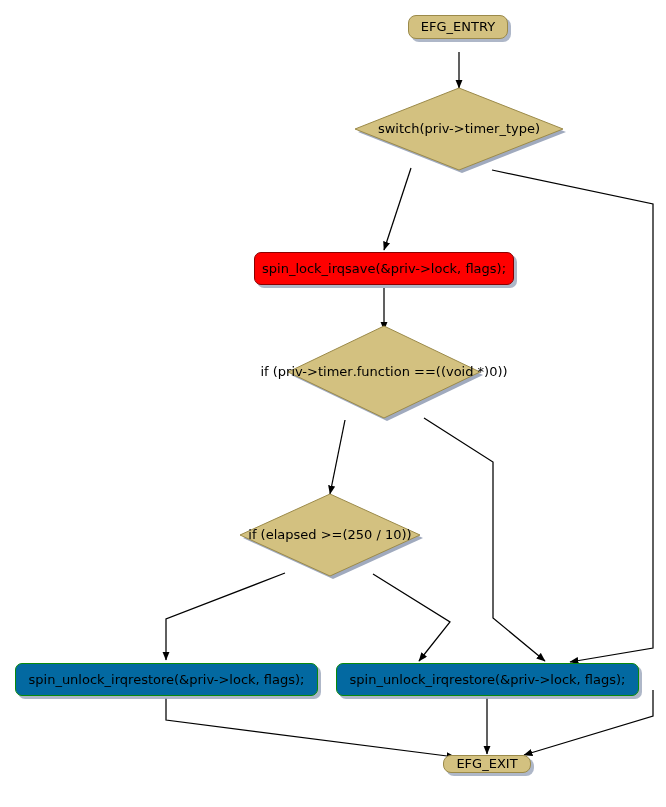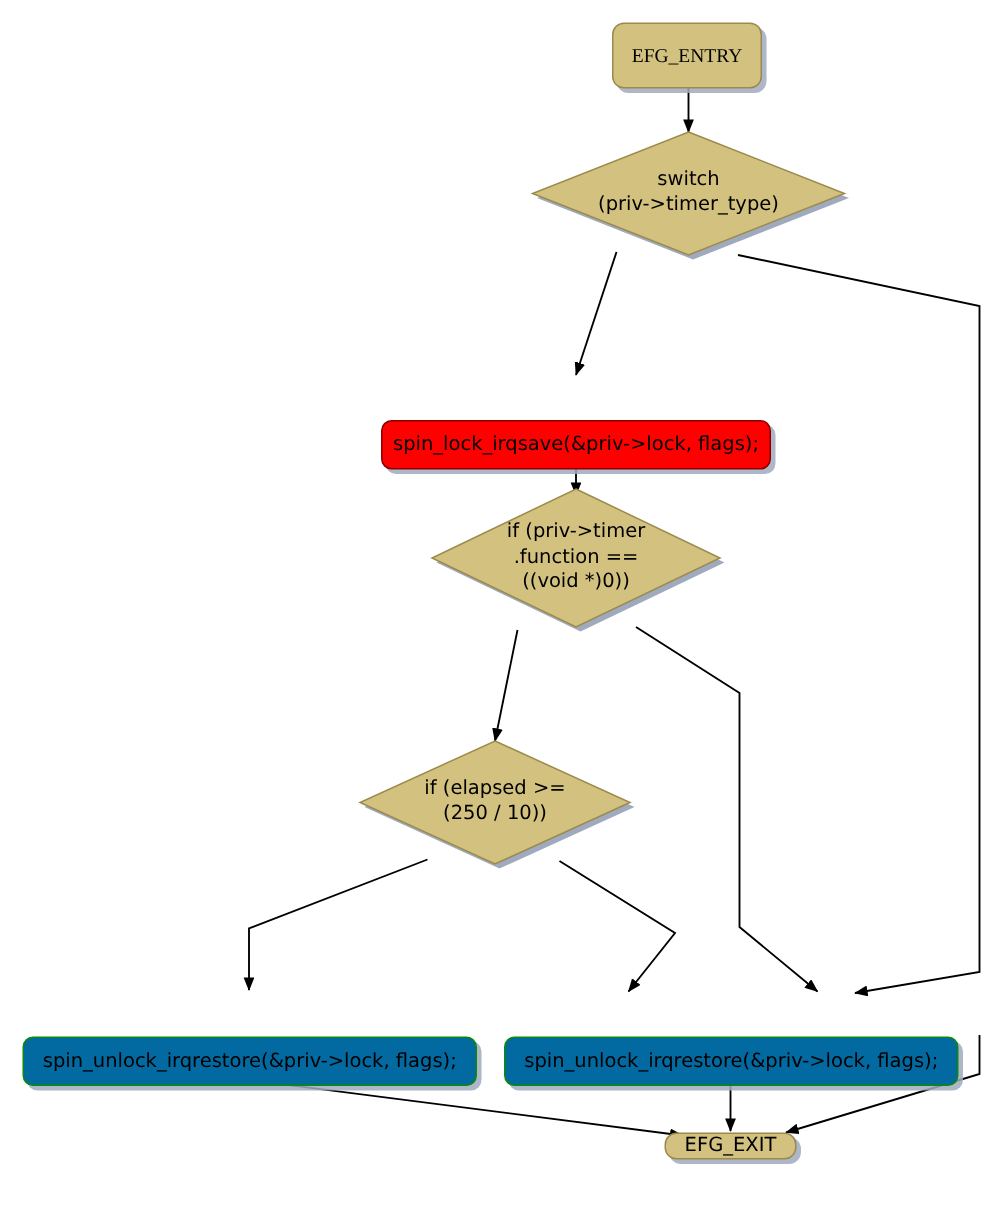--- a/index.html
+++ b/index.html
@@ -12,29 +12,29 @@
         justify-content:center;text-align:center;color:#000000;line-height:1.18;
         white-space:nowrap;}
 
   
   .term{border:1px solid #9b8a4a;border-radius:8px;background:#d3c180;
         font-size:13px;padding:5px 9px;
         box-shadow:3px 3px 0 0 rgba(160,170,190,0.85);}
 
   
   .stmt{border-radius:7px;font-size:13px;padding:5px 10px;
-        box-shadow:3px 3px 0 0 rgba(160,170,190,0.85);margin-top:28px;}
+        box-shadow:3px 3px 0 0 rgba(160,170,190,0.85);}
   .stmt.red{background:#fe0000;border:1px solid #8a0000;}
   .stmt.green{background:#0369a1;border:1px solid #0a8a0a;}
 
   
   .diamond{position:absolute;}
   .diamond svg{position:absolute;left:0;top:0;overflow:visible;}
   .diamond .dtext{position:absolute;left:0;top:0;width:100%;height:100%;
-        display:flex;flex-direction:column;align-items:center;justify-content:center;
+        display:flex;flex-direction:row;align-items:center;justify-content:center;
         font-size:13px;color:#000;line-height:1.30;white-space:nowrap;}
 </style>
 </head>
 <body>
 
 <div id="canvas">
 
   <svg id="edges" viewBox="0 0 666 807" width="666" height="807">
     <defs>
       <marker id="ah" markerWidth="10" markerHeight="10" refX="8.4" refY="3.6" orient="auto" markerUnits="userSpaceOnUse">
@@ -60,21 +60,21 @@
       <path d="M373,574 L450,622 L419,661"></path>
 
       <path d="M166,698 L166,720 L455,757"></path>
 
       <path d="M487,698 L487,754"></path>
 
       <path d="M653,690 L653,716 L524,755"></path>
     </g>
   </svg>
 
-  <div class="node term" style="left:408px;top:15px;width:100px;height:44px;font-family:Liberation Serif, serif;">
+  <div class="node term" style="left:408px;top:15px;width:100px;height:24px;">
     <span>EFG_ENTRY</span>
   </div>
 
   <div class="diamond" style="left:355px;top:88px;width:208px;height:82px;">
     <svg width="208" height="82">
       <polygon points="104,0 208,41 104,82 0,41" fill="#a0aabe" transform="translate(3,3)"></polygon>
       <polygon points="104,0 208,41 104,82 0,41" fill="#d3c180" stroke="#9b8a4a" stroke-width="1"></polygon>
     </svg>
     <div class="dtext">
       <span>switch</span>

